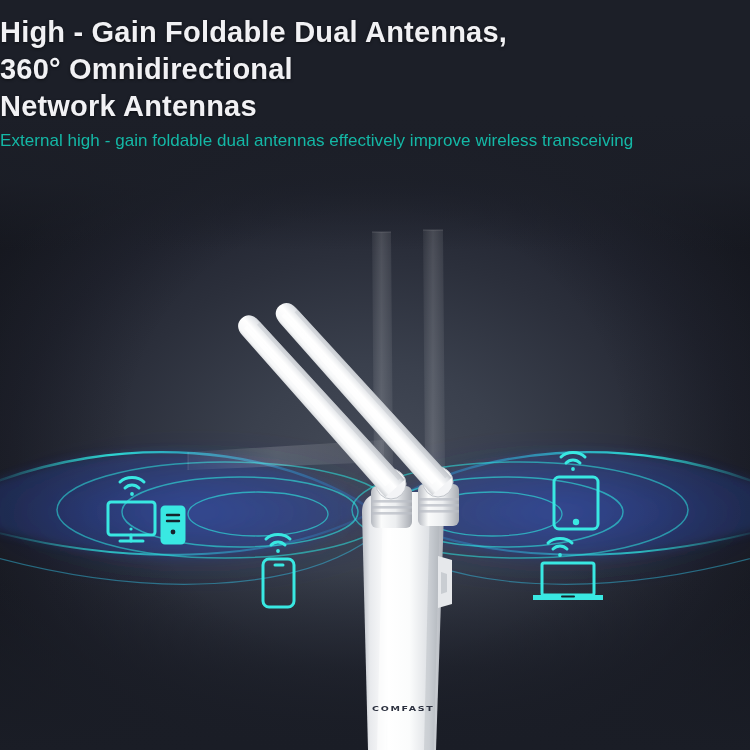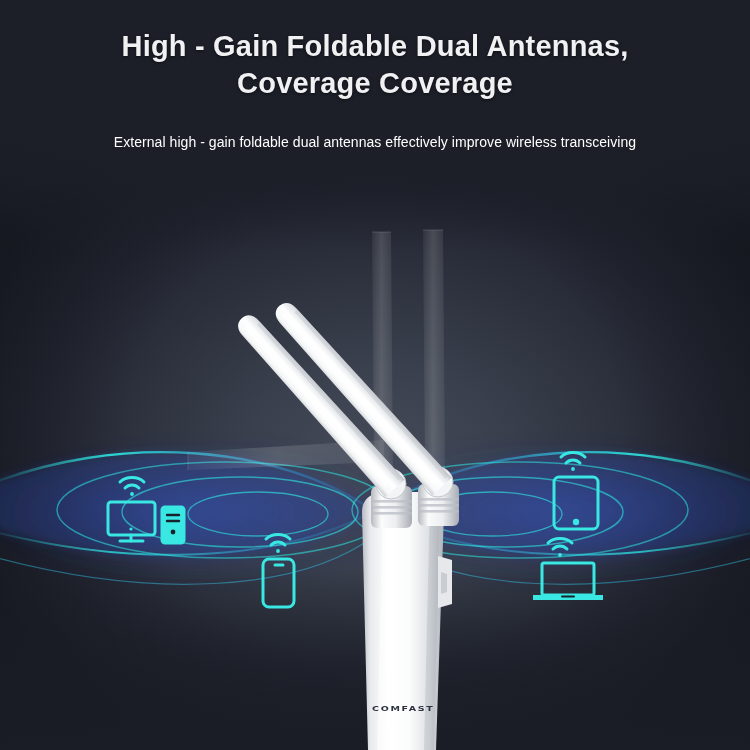--- a/index.html
+++ b/index.html
@@ -35,36 +35,36 @@
   }
   .bg-botdark{
     position:absolute; left:0; right:0; bottom:0; height:180px;
     background:linear-gradient(0deg,#1a1d26 0%,rgba(26,29,38,.7) 45%,rgba(26,29,38,0) 100%);
   }
 
   
   .text-block{
     position:absolute; left:0; right:0; top:0;
     z-index:40;
-    text-align:center;
-    padding-top:28px;
+    text-align:left;
+    padding-top:14px;
   }
   .headline{
     color:#f1f1f4;
     font-size:29px;
     font-weight:bold;
     line-height:1.27;
     letter-spacing:.2px;
     text-shadow:0 1px 3px rgba(0,0,0,.55);
   }
   .headline .ln{ display:block; }
   .subcopy{
-    margin-top:28px;
-    color:#ffffff;
-    font-size:14px;
+    margin-top:2px;
+    color:#14b8a6;
+    font-size:17px;
     line-height:1.82;
     letter-spacing:.05px;
   }
   .subcopy .ln{ display:block; }
 
   
   .waves{
     position:absolute; left:0; top:360px;
     width:750px; height:330px;
     z-index:12;
@@ -337,20 +337,21 @@
         <rect x="15" y="31" width="52" height="32" rx="2"></rect>
       </g>
       <path d="M 6 63 L 76 63 L 76 68 L 6 68 Z" fill="#39e8e2"></path>
       <path d="M 35 64.6 L 47 64.6" stroke="#16232c" stroke-width="2" stroke-linecap="round"></path>
     </svg>
   </div>
 
   <div class="text-block">
     <div class="headline">
       <span class="ln">High - Gain Foldable Dual Antennas,</span>
-      <span class="ln">Coverage Coverage</span>
+      <span class="ln">360° Omnidirectional</span>
+      <span class="ln">Network Antennas</span>
     </div>
     <div class="subcopy">
       <span class="ln">External high - gain foldable dual antennas effectively improve wireless transceiving</span>
     </div>
   </div>
 
 </div>
 
 </body></html>

